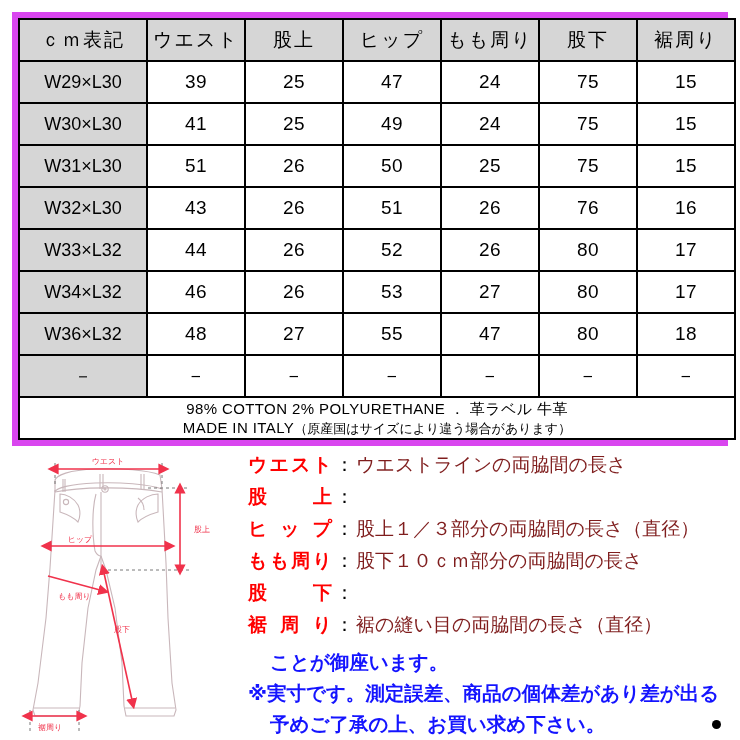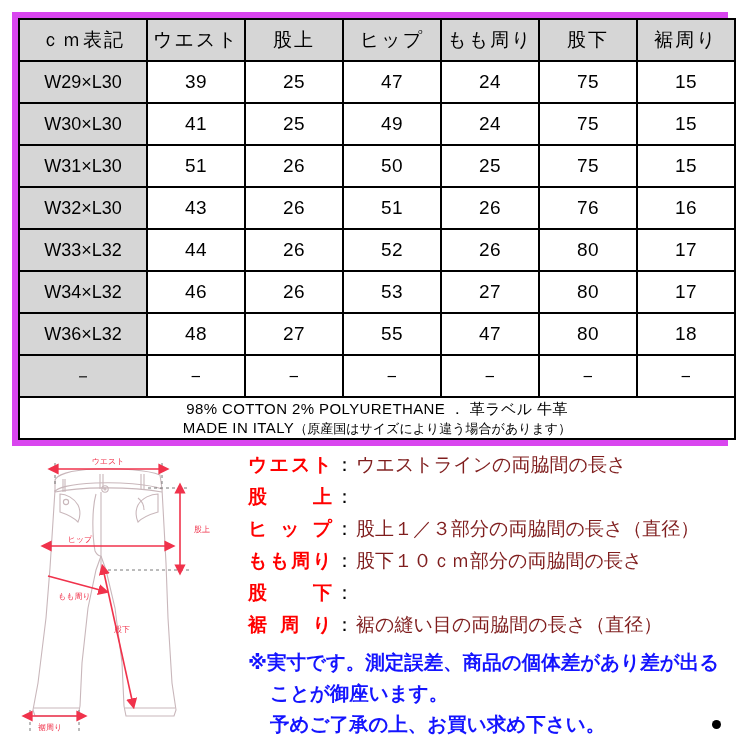--- a/index.html
+++ b/index.html
@@ -382,19 +382,19 @@
     <span class="legend-term">
       <span>裾</span>
         <span>周</span>
         <span>り</span>
     </span>
     <span class="legend-colon">：</span>
     <span class="legend-desc">裾の縫い目の両脇間の長さ（直径）</span>
   </div>
 
   <div class="note-block">
+    <div class="note-line indent">ことが御座います。</div>
     <div class="note-line">※実寸です。測定誤差、商品の個体差があり差が出る</div>
-    <div class="note-line indent">ことが御座います。</div>
     <div class="note-line indent">予めご了承の上、お買い求め下さい。</div>
   </div>
 </div>
 
 <div id="corner-dot"></div>
 
 </body></html>

